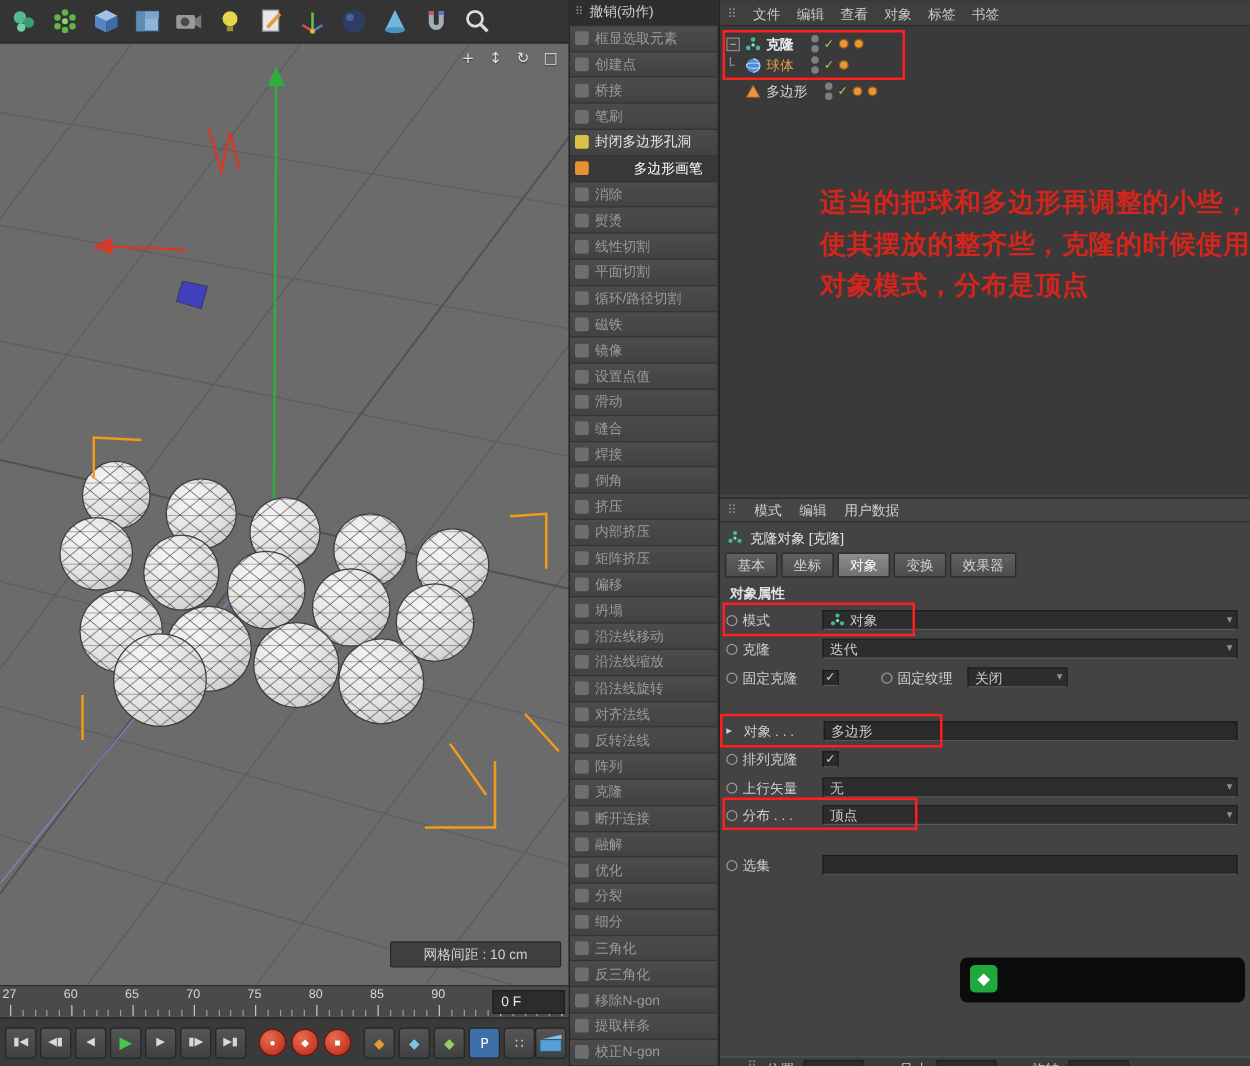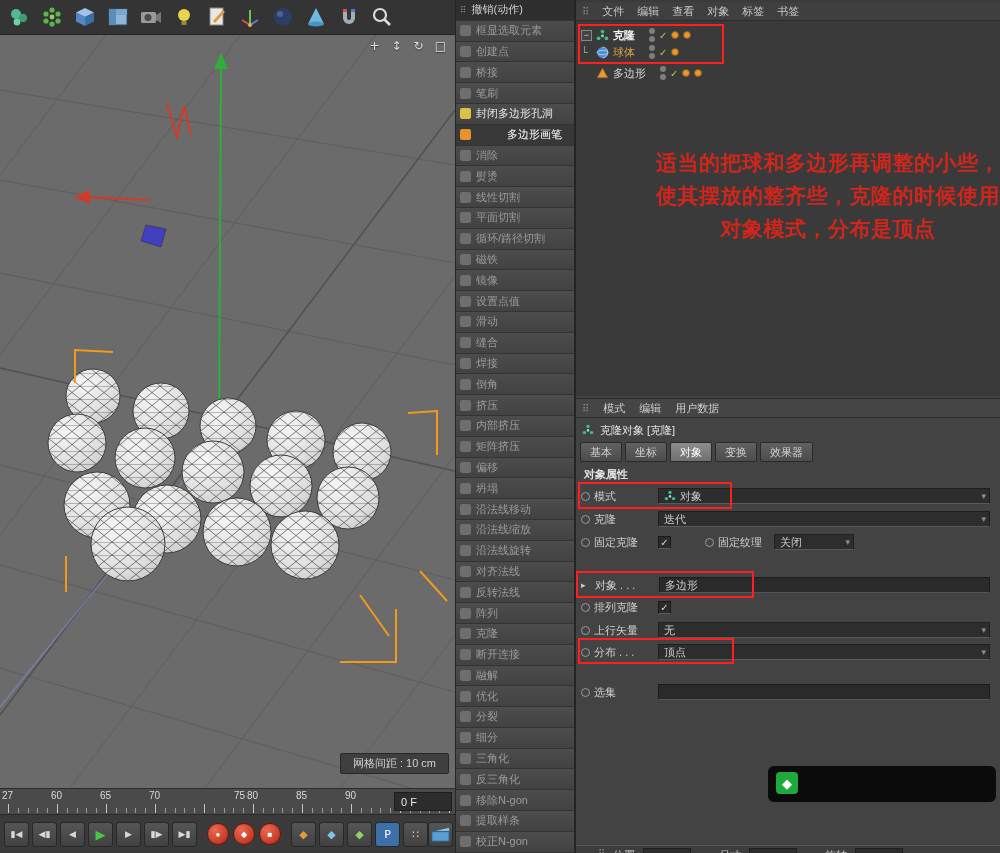--- a/index.html
+++ b/index.html
@@ -14,21 +14,21 @@
   .ticon svg{width:24px;height:24px;}
 
   
   #viewport{position:absolute;left:0;top:35px;width:455px;height:753px;background:#6b6b6b;
             border-right:1px solid #2b2b2b;}
   #viewport svg{display:block;}
   #vp-nav{position:absolute;right:6px;top:4px;display:flex;gap:7px;}
   .navic{width:15px;height:15px;color:#e0e0e0;font-size:12px;line-height:15px;text-align:center;
          font-family:"DejaVu Sans",sans-serif;text-shadow:0 1px 1px #333;}
   #grid-label{position:absolute;right:5px;top:718px;background:#3f3f3f;border:1px solid #282828;
-              border-radius:2px;padding:2px 12px;font-size:11px;color:#d2d2d2;}
+              border-radius:2px;padding:2px 26px;font-size:11px;color:#d2d2d2;}
 
   
   #ruler{position:absolute;left:0;top:788px;width:455px;height:26px;background:#4a4a4a;
          border-top:1px solid #2d2d2d;}
   .tick{position:absolute;bottom:1px;width:1px;height:5px;background:#9a9a9a;}
   .tick.major{height:9px;background:#c4c4c4;}
   .tnum{position:absolute;top:1px;font-size:10px;color:#d8d8d8;}
   #frame-box{position:absolute;right:3px;top:3px;width:58px;height:19px;background:#2c2c2c;
              border:1px solid #1d1d1d;color:#e8e8e8;font-size:11px;display:flex;align-items:center;
              padding:0 6px;}
@@ -76,21 +76,21 @@
         line-height:8px;text-align:center;flex:none;}
   .tconn{color:#9a9a9a;font-family:"DejaVu Sans Mono",monospace;font-size:11px;width:11px;flex:none;}
   .tsp{width:11px;flex:none;}
   .tico{width:13px;height:13px;flex:none;}
   .tico svg{width:13px;height:13px;}
   .vdots{display:flex;flex-direction:column;gap:2px;margin-left:10px;}
   .vdots i{width:6px;height:6px;border-radius:50%;background:#7e7e7e;display:block;}
   .tcheck{color:#a2d14f;font-size:10px;font-weight:bold;}
   .ttag{width:8px;height:8px;border-radius:50%;background:#e8962e;border:1px solid #8a5a1e;}
   #annotation{position:absolute;left:80px;top:146px;width:344px;font-size:21px;line-height:33px;
-              font-weight:600;letter-spacing:.5px;text-align:center;}
+              font-weight:600;letter-spacing:.5px;}
   .hl{position:absolute;border:2px solid #ff1f1f;pointer-events:none;}
   #hl-tree{left:2px;top:24px;width:146px;height:40px;}
   #hl-mode{left:2px;top:482px;width:154px;height:27px;}
   #hl-object{left:0;top:571px;width:178px;height:27px;}
   #hl-dist{left:2px;top:638px;width:156px;height:26px;}
 
   #am-menu{position:absolute;left:0;top:398px;right:0;height:20px;background:#454545;
            border-top:1px solid #292929;border-bottom:1px solid #2c2c2c;display:flex;align-items:center;
            gap:14px;padding-left:6px;font-size:11px;color:#cfcfcf;}
   #am-title{position:absolute;left:6px;top:421px;height:18px;display:flex;align-items:center;gap:5px;
@@ -381,21 +381,21 @@
         <div class="tick major" style="left: 400px;"></div>
         <div class="tick" style="left: 409.8px;"></div>
         <div class="tick" style="left: 419.6px;"></div>
         <div class="tick" style="left: 429.4px;"></div>
         <div class="tick" style="left: 439.2px;"></div>
         <div class="tick major" style="left: 449px;"></div>
         <div class="tnum" style="left: 2px;">27</div>
         <div class="tnum" style="left: 51px;">60</div>
         <div class="tnum" style="left: 100px;">65</div>
         <div class="tnum" style="left: 149px;">70</div>
-        <div class="tnum" style="left: 198px; margin-left: 36px;">75</div>
+        <div class="tnum" style="left: 198px;">75</div>
         <div class="tnum" style="left: 247px;">80</div>
         <div class="tnum" style="left: 296px;">85</div>
         <div class="tnum" style="left: 345px;">90</div>
       </div>
     <div id="frame-box">0 F</div>
   </div>
 
   <div id="transport">
     <div id="transport-buttons">
         <div class="tbtn">▮◀</div>

